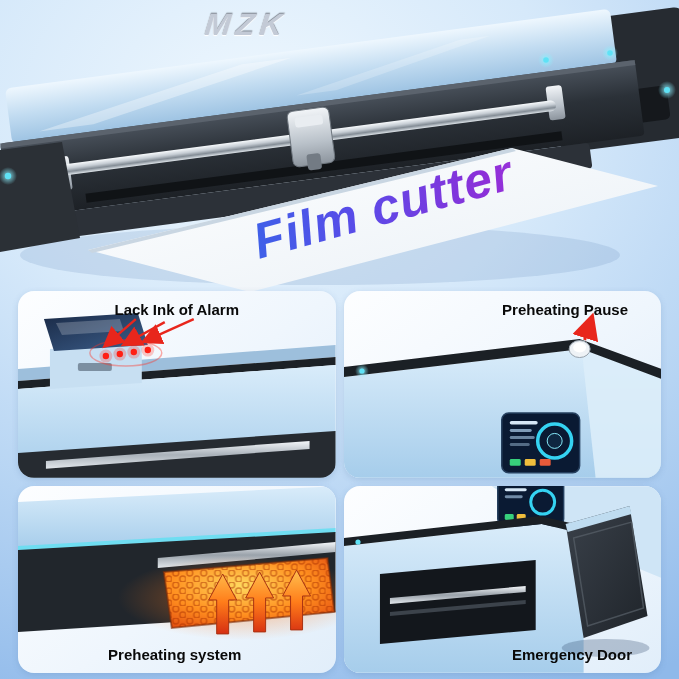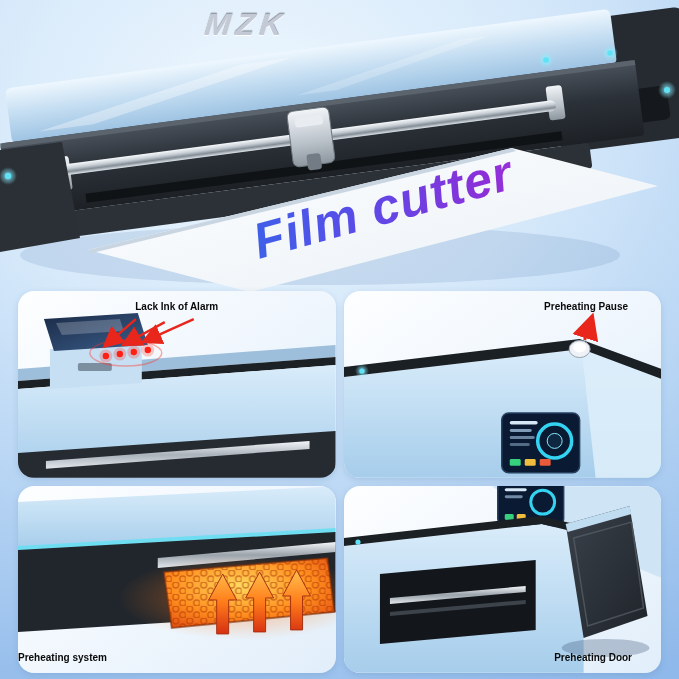--- a/index.html
+++ b/index.html
@@ -35,25 +35,25 @@
     display:grid; grid-template-columns:1fr 1fr; grid-template-rows:1fr 1fr; gap:8px;
     z-index:3;
   }
   .panel {
     position:relative; border-radius:16px; overflow:hidden;
     background:linear-gradient(145deg,#fdfeff 0%,#eff6fd 55%,#e1eefa 100%);
     box-shadow:0 2px 6px rgba(70,110,160,.2);
   }
   .panel svg { position:absolute; inset:0; width:100%; height:100%; z-index:1; }
   .feature-label {
-    position:absolute; z-index:3; font-size:10px; font-weight:700; color:#090909;
+    position:absolute; z-index:3; font-size:15px; font-weight:700; color:#090909;
   }
   .label-top-center   { top:10px; left:0; right:0; text-align:center; }
   .label-top-right    { top:10px; right:33px; }
-  .label-bottom-center{ bottom:10px; left:0; right:4px; }
+  .label-bottom-center{ bottom:10px; left:0; right:4px; text-align:center; }
   .label-bottom-right { bottom:10px; right:29px; }
 </style>
 </head>
 <body>
 
 <div class="page">
 
   <div class="hero">
     <div class="logo">MZK</div>
 
@@ -273,21 +273,21 @@
         </g>
         <g stroke="#a83212" stroke-width="1">
           <path d="M199,148 L199,114 L191,114 L205,88 L219,114 L211,114 L211,148 Z" fill="url(#p3-arrow)"></path>
           <path d="M236,146 L236,112 L228,112 L242,86 L256,112 L248,112 L248,146 Z" fill="url(#p3-arrow)"></path>
           <path d="M273,144 L273,110 L265,110 L279,84 L293,110 L285,110 L285,144 Z" fill="url(#p3-arrow)"></path>
         </g>
       </svg>
     </div>
 
     <div class="panel">
-      <div class="feature-label label-bottom-right">Preheating Door</div>
+      <div class="feature-label label-bottom-right">Emergency Door</div>
       <svg viewBox="0 0 318 187">
         <defs>
           <linearGradient id="p4-body" x1="0" y1="0" x2="0" y2="1">
             <stop offset="0" stop-color="#d9ecfa"></stop>
               <stop offset="1" stop-color="#a6cdeb"></stop>
           </linearGradient>
           <linearGradient id="p4-door" x1="0" y1="0" x2="1" y2="1">
             <stop offset="0" stop-color="#3a414a"></stop>
               <stop offset="1" stop-color="#1f242a"></stop>
           </linearGradient>

